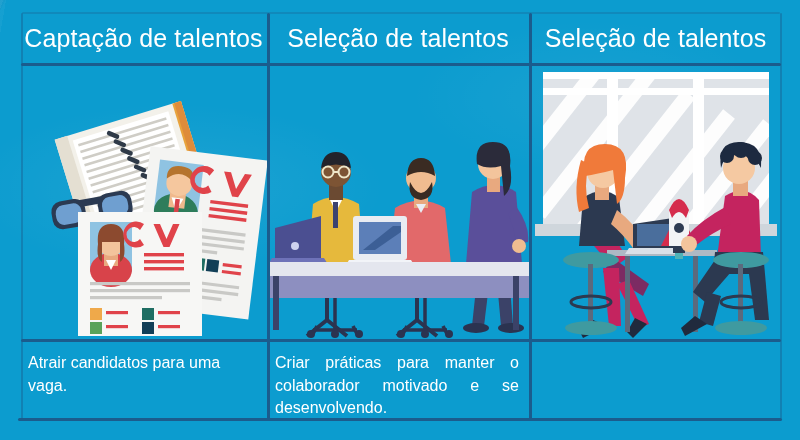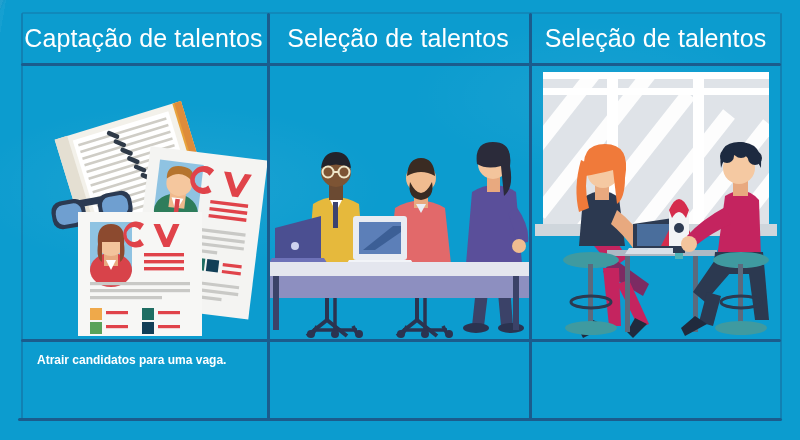--- a/index.html
+++ b/index.html
@@ -55,24 +55,23 @@
     color: #ffffff;
     font-size: 25px;
     font-weight: 400;
     letter-spacing: .1px;
     white-space: nowrap;
   }
   .caption {
     position: absolute;
     left: 8px; right: 10px; top: 14px;
     color: #ffffff;
-    font-size: 12px;
+    font-size: 16px;
     line-height: 1.42;
-    font-weight: 700;
-    margin-left: 9px;
+    font-weight: 400;
   }
   .caption.justify { text-align: justify; }
   .art { position: absolute; inset: 0; overflow: hidden; }
   .art svg { position: absolute; }
 </style>
 </head>
 <body>
 
 <div id="root">
   <div class="bg-texture"></div>
@@ -404,20 +403,23 @@
             <ellipse cx="212" cy="264" rx="26" ry="7" fill="#3f9aa0"></ellipse>
             <ellipse cx="212" cy="238" rx="20" ry="6" fill="none" stroke="#2c3950" stroke-width="3"></ellipse>
           </g>
         </svg>
       </div>
     </div>
 
     <div class="cell">
       <div class="caption">Atrair candidatos para uma vaga.</div>
     </div>
+    <div class="cell">
+      <div class="caption justify">Criar práticas para manter o colaborador motivado e se desenvolvendo.</div>
+    </div>
   </div>
 
   <div class="rule h soft" style="left:22px;  top:12px;  width:758px;"></div>
   <div class="rule h" style="left:21px;  top:63px;  width:760px; height:2.5px;"></div>
   <div class="rule h" style="left:21px;  top:339px; width:760px; height:2.5px;"></div>
   <div class="rule h" style="left:18px;  top:418px; width:764px; height:2.5px;"></div>
 
   <div class="rule v faint" style="left:21px;  top:13px;  height:406px;"></div>
   <div class="rule v" style="left:267px; top:13px;  height:406px; width:2.5px;"></div>
   <div class="rule v" style="left:529px; top:13px;  height:406px; width:2.5px;"></div>

